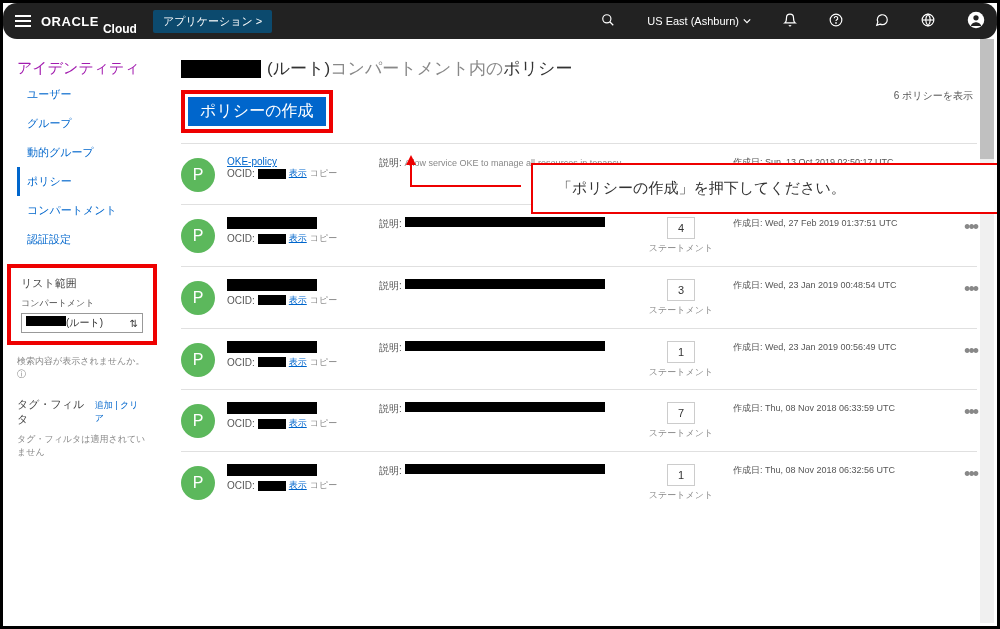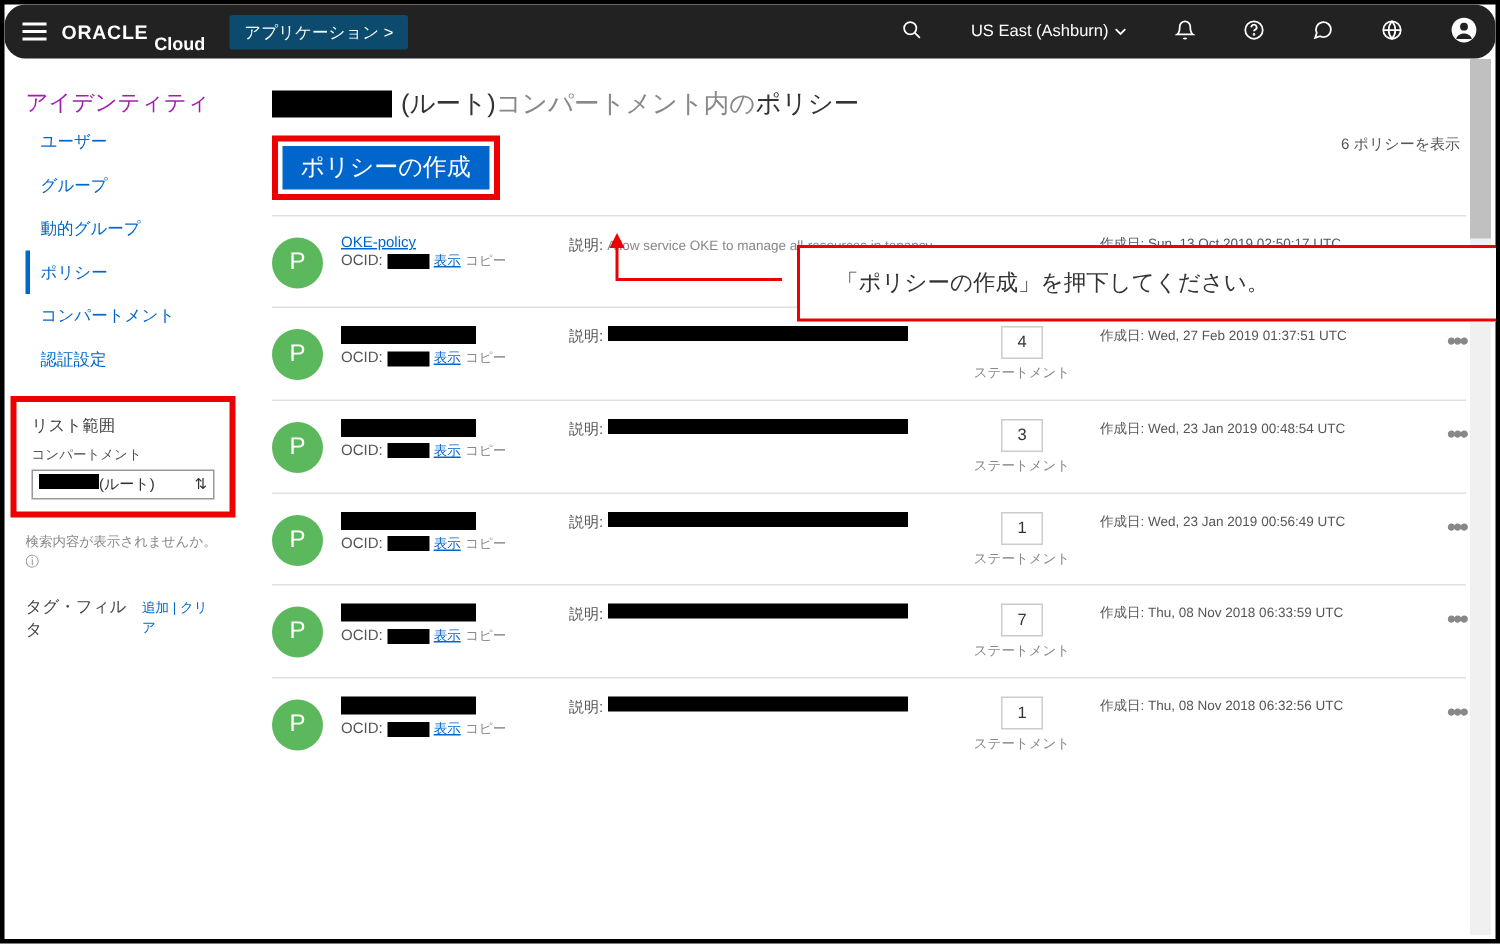--- a/index.html
+++ b/index.html
@@ -147,20 +147,21 @@
     </div>
     <div class="search-note">
       <span>検索内容が表示されませんか。</span> <span>ⓘ</span>
     </div>
 
     <div class="tag-filter">
       <div class="tag-filter-head">
         <span>タグ・フィルタ</span>
         <a href="#">追加 | クリア</a>
       </div>
+      <div class="tag-filter-note">タグ・フィルタは適用されていません</div>
     </div>
   </div>
 
   <div class="content">
     <div class="page-title">
       <span class="redact-big"></span>
       <span class="dark">(ルート)</span>
       <span>コンパートメント内の</span>
       <span class="dark">ポリシー</span>
     </div>

